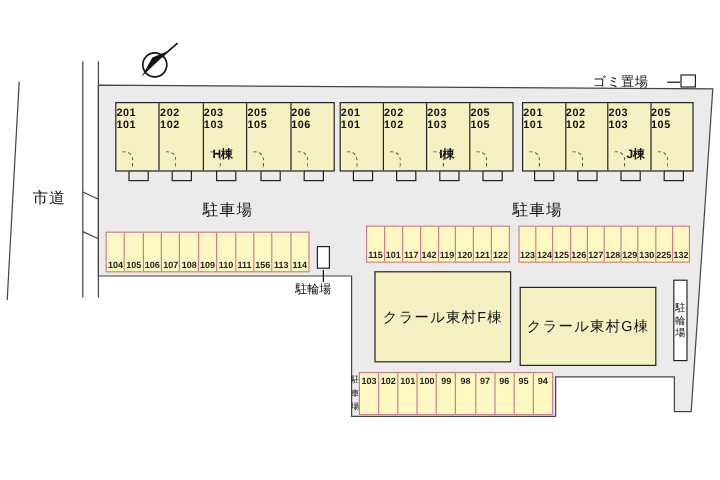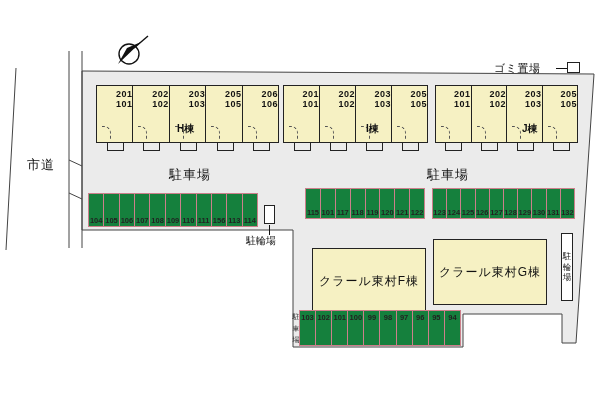--- a/index.html
+++ b/index.html
@@ -18,29 +18,29 @@
   .lbl-parking-b{left:291.5px;top:311px;width:9px;font-size:7px;}
   .lbl-parking-b div{line-height:11.5px;}
   .box{position:absolute;border:1px solid #222;background:#ffffff;}
   .garbage-box{left:567px;top:62px;width:13px;height:11px;}
   .bicycle-box-s{left:264px;top:205px;width:11px;height:19px;}
   .bicycle-box-r{left:561px;top:233px;width:12px;height:68px;justify-content:center;font-size:8.5px;}
   .bldg{position:absolute;background:#f6f1c3;border:1px solid #222;}
   .units{display:flex;width:100%;height:100%;}
   .unit{flex:1;position:relative;border-right:1px solid #222;}
   .unit.last{border-right:none;}
-  .unum{margin-top:3px;text-align:right;font-size:9px;font-weight:bold;line-height:10px;letter-spacing:0.5px;}
+  .unum{margin-top:3px;text-align:left;font-size:9px;font-weight:bold;line-height:10px;letter-spacing:0.5px;}
   .stair{position:absolute;left:5px;bottom:2px;width:9px;height:14px;
          border-top:1.5px dashed #555;border-right:1.5px dashed #555;border-radius:0 7px 0 0;}
   .porch{position:absolute;height:9px;width:17px;background:#ebebeb;border:1px solid #222;}
   .bname{position:absolute;font-size:10px;font-weight:bold;white-space:nowrap;}
   .mainb{position:absolute;background:#f6f1c3;border:1.5px solid #222;
          display:flex;align-items:center;justify-content:center;}
   .mainb .mlabel{font-size:12px;letter-spacing:1px;}
-  .stallrow{position:absolute;display:flex;background:#15803d;border:1px solid #cc7f8b;}
+  .stallrow{position:absolute;display:flex;background:#fef9c3;border:1px solid #cc7f8b;}
   .stall{flex:1;position:relative;border-right:1px solid #cc7f8b;}
   .stall.last{border-right:none;}
   .snum{position:absolute;left:0;right:0;text-align:center;font-size:7.5px;font-weight:bold;color:#222;}
   .snum.bottom{bottom:1px;}
   .snum.top{top:1.5px;}
 </style>
 </head>
 <body>
 
 <div id="stage">
@@ -195,21 +195,21 @@
             </div>
             <div class="stair"></div>
           </div>
         </div>
         <div class="porch" style="left: 9.4px; top: 56px;"></div>
         <div class="porch" style="left: 45.1px; top: 56px;"></div>
         <div class="porch" style="left: 80.9px; top: 56px;"></div>
         <div class="porch" style="left: 116.6px; top: 56px;"></div>
         <div class="bname" style="left: 86px; top: 36px;">J棟</div>
       </div>
-      <div class="mainb" style="left: 312px; top: 248px; width: 114px; height: 66px;">
+      <div class="mainb" style="left: 312px; top: 226px; width: 114px; height: 76px;">
         <div class="mlabel">クラール東村F棟</div>
       </div>
       <div class="mainb" style="left: 433px; top: 239px; width: 114px; height: 66px;">
         <div class="mlabel">クラール東村G棟</div>
       </div>
       <div class="stallrow" style="left: 88px; top: 193px; width: 170px; height: 34px; justify-content: space-between;">
         <div class="stall">
           <div class="snum bottom">104</div>
         </div>
         <div class="stall">
@@ -247,21 +247,21 @@
         <div class="stall">
           <div class="snum bottom">115</div>
         </div>
         <div class="stall">
           <div class="snum bottom">101</div>
         </div>
         <div class="stall">
           <div class="snum bottom">117</div>
         </div>
         <div class="stall">
-          <div class="snum bottom">118</div>
+          <div class="snum bottom">142</div>
         </div>
         <div class="stall">
           <div class="snum bottom">119</div>
         </div>
         <div class="stall">
           <div class="snum bottom">120</div>
         </div>
         <div class="stall">
           <div class="snum bottom">121</div>
         </div>
@@ -288,21 +288,21 @@
         <div class="stall">
           <div class="snum bottom">128</div>
         </div>
         <div class="stall">
           <div class="snum bottom">129</div>
         </div>
         <div class="stall">
           <div class="snum bottom">130</div>
         </div>
         <div class="stall">
-          <div class="snum bottom">131</div>
+          <div class="snum bottom">225</div>
         </div>
         <div class="stall last">
           <div class="snum bottom">132</div>
         </div>
       </div>
       <div class="stallrow" style="left: 299px; top: 310px; width: 162px; height: 36px;">
         <div class="stall">
           <div class="snum top">103</div>
         </div>
         <div class="stall">

